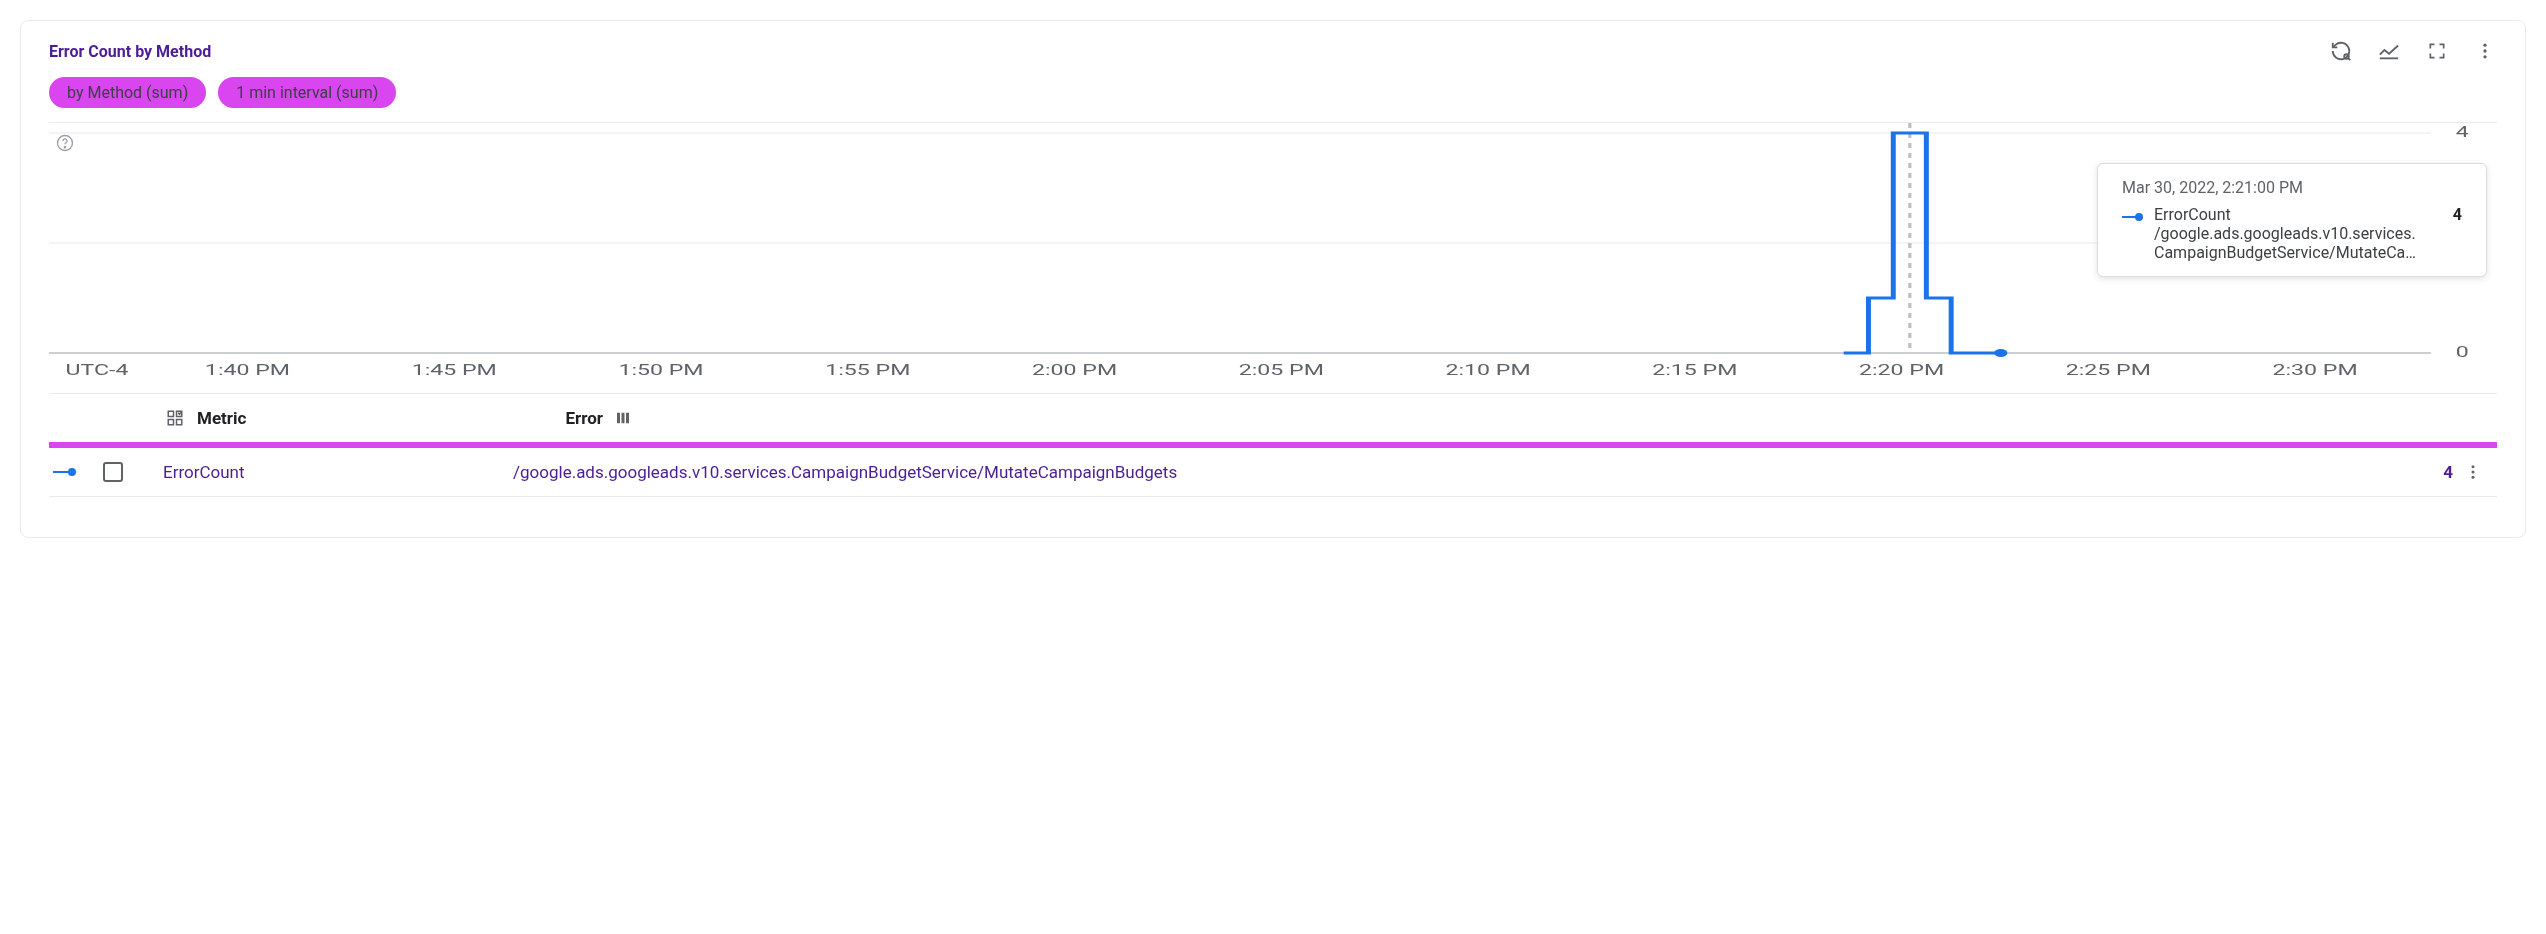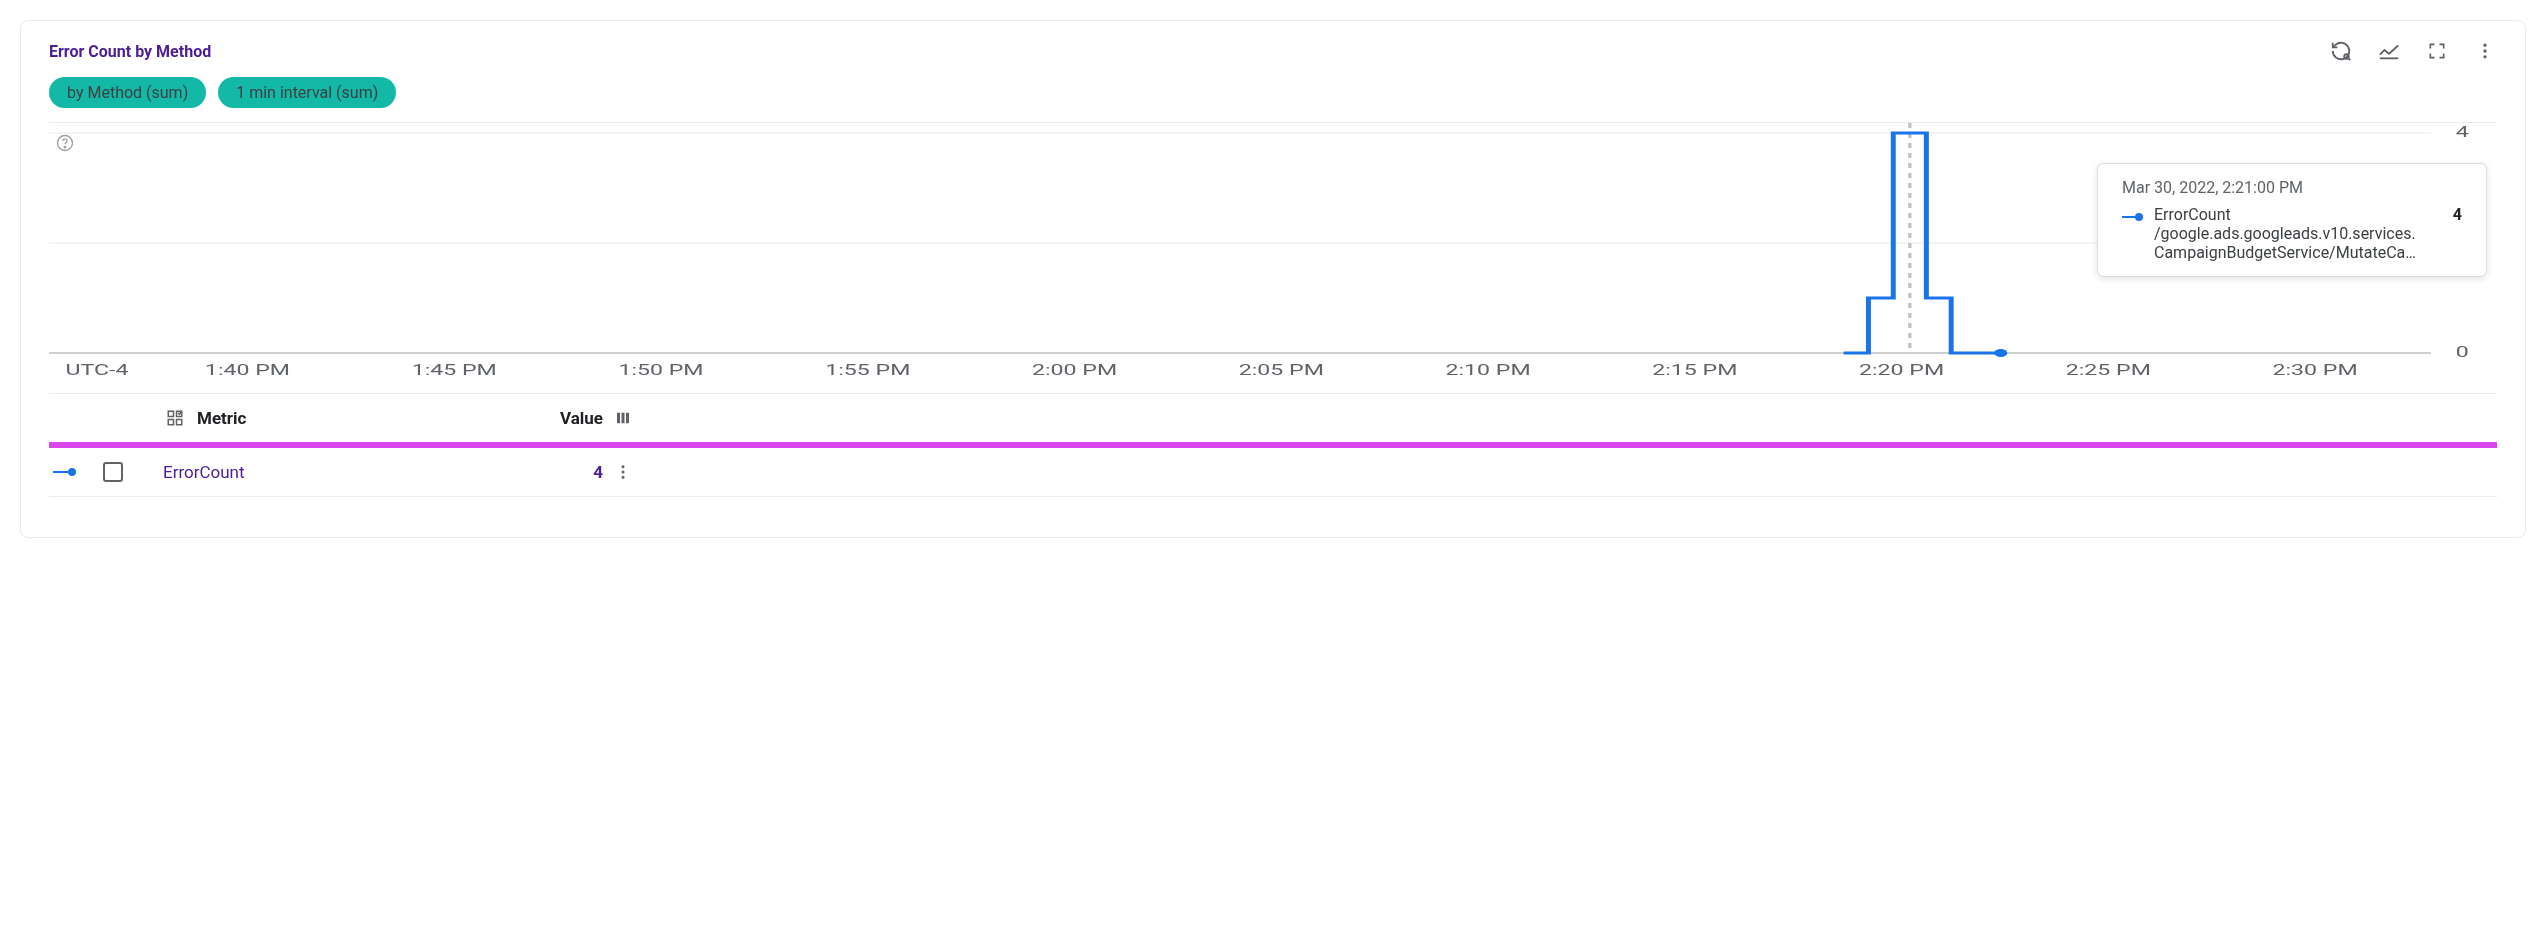--- a/index.html
+++ b/index.html
@@ -41,21 +41,21 @@
     justify-content: center;
     cursor: pointer;
     color: #5f6368;
   }
   .chips-row {
     display: flex;
     gap: 12px;
     padding: 4px 28px 14px 28px;
   }
   .chip {
-    background: #14b8a6;
+    background: #d946ef;
     color: #3c4043;
     font-size: 16px;
     padding: 6px 18px;
     border-radius: 20px;
     cursor: pointer;
   }
   .chart-wrap {
     position: relative;
     margin: 0 28px;
     border-top: 1px solid #e8eaed;
@@ -244,21 +244,21 @@
           <svg width="18" height="18" viewBox="0 0 24 24" fill="none" stroke="currentColor" stroke-width="2">
             <rect x="3" y="3" width="7" height="7"></rect>
               <rect x="14" y="3" width="7" height="7"></rect>
             <rect x="3" y="14" width="7" height="7"></rect>
               <rect x="14" y="14" width="7" height="7"></rect>
             <path d="M16 5 L18 7 L21 3" stroke-width="2"></path>
           </svg>
         </span>
         <span>Metric</span>
       </div>
-      <div class="col-value">Value</div>
+      <div class="col-value">Error</div>
       <div class="col-actions">
         <svg width="18" height="18" viewBox="0 0 24 24" fill="currentColor">
           <rect x="4" y="5" width="4" height="14"></rect>
             <rect x="10" y="5" width="4" height="14"></rect>
             <rect x="16" y="5" width="4" height="14"></rect>
         </svg>
       </div>
     </div>
 
     <div class="tbody-row">
@@ -269,20 +269,21 @@
               <circle cx="19" cy="5" r="4" fill="#1a73e8"></circle>
             </svg>
         </span>
       </div>
       <div class="col-chk">
         <div class="checkbox"></div>
       </div>
       <div class="col-metric">
         <span>ErrorCount</span>
       </div>
+      <div class="col-method">/google.ads.googleads.v10.services.CampaignBudgetService/MutateCampaignBudgets</div>
       <div class="col-value">4</div>
       <div class="col-actions">
         <svg width="18" height="18" viewBox="0 0 24 24" fill="currentColor">
           <circle cx="12" cy="5" r="2"></circle>
             <circle cx="12" cy="12" r="2"></circle>
             <circle cx="12" cy="19" r="2"></circle>
         </svg>
       </div>
     </div>
   </div>

